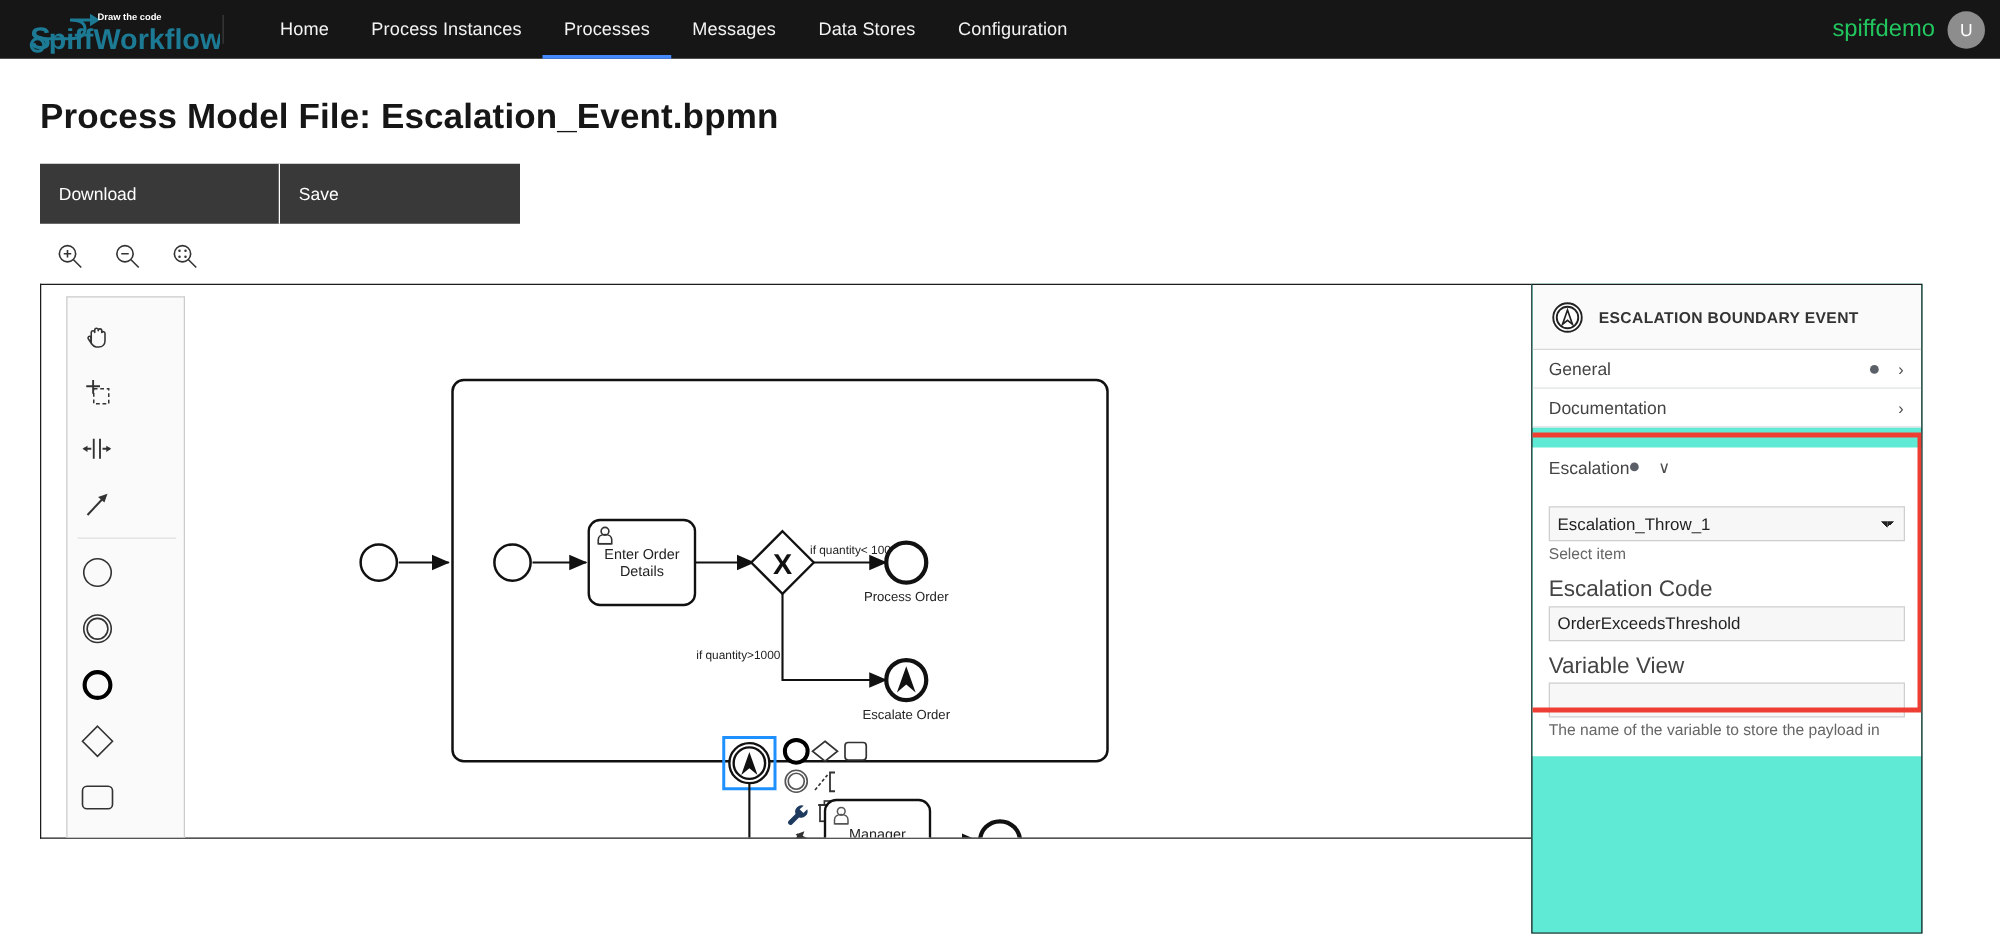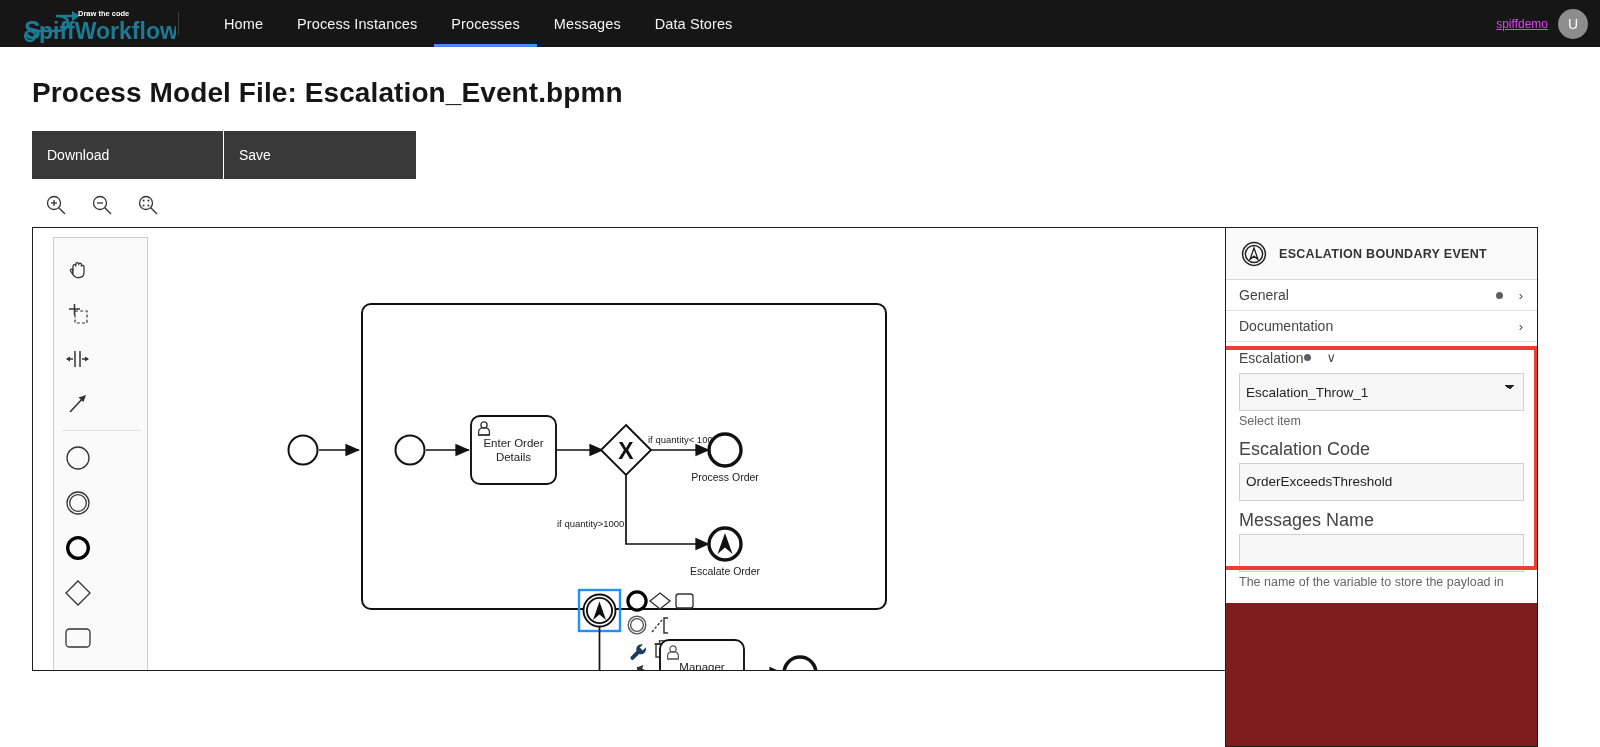--- a/index.html
+++ b/index.html
@@ -31,21 +31,21 @@
     cursor: pointer; position: relative; white-space: nowrap;
   }
   .nav-item.active::after {
     content: ""; position: absolute; left: 0; right: 0; bottom: 0;
     height: 3px; background: #4589ff;
   }
   .nav-right {
     margin-left: auto; display: flex; align-items: center;
     padding-right: 12px; gap: 10px;
   }
-  .nav-user { color: #d946ef; font-size: 12px; text-decoration: underline; }
+  .nav-user { color: #22c55e; font-size: 19px; }
   .avatar {
     width: 30px; height: 30px; border-radius: 50%;
     background: #8d8d8d; color: #fff; font-size: 14px;
     display: flex; align-items: center; justify-content: center;
   }
 
   
   .page-title {
     font-size: 28px; font-weight: 700; color: #161616;
     padding: 30px 0 0 32px; letter-spacing: .1px;
@@ -69,21 +69,21 @@
     display: flex;
   }
   .canvas-box {
     width: 1193px; height: 444px;
     border: 1px solid #1c1c1c; border-right: none;
     position: relative; background: #fff; overflow: hidden;
   }
   .props-box {
     width: 313px; height: 520px;
     border: 1px solid #1c1c1c; border-left: 1px solid #1c1c1c;
-    background: #7f1d1d; position: relative; overflow: hidden;
+    background: #5eead4; position: relative; overflow: hidden;
   }
 
   
   .palette {
     position: absolute; left: 20px; top: 9px;
     width: 95px; background: #fafafa; border: 1px solid #cccccc;
     padding: 8px 0 4px 0;
   }
   .pal-grid { display: flex; flex-wrap: wrap; }
   .pal-cell {
@@ -110,28 +110,28 @@
   }
   .group-row .spacer { flex: 1; }
   .dot { width: 7px; height: 7px; border-radius: 50%; background: #5a5f68; margin-right: 16px; }
   .chev { color: #4d4d4d; font-size: 13px; line-height: 1; }
 
   .esc-section {
     background: #fff; padding: 0 13px 13px 13px;
   }
   .esc-head {
     height: 31px; display: flex; align-items: center;
-    font-size: 14px; color: #444; margin: 0 -13px; padding: 0 14px 0 13px;
+    font-size: 14px; color: #444; margin: 16px -13px; padding: 0 14px 0 13px;
     cursor: pointer;
     text-align: right;
   }
   .field-label { font-size: 18px; color: #444; margin-bottom: 3px; }
   .field-hint { font-size: 12.5px; color: #666; margin-top: 3px; line-height: 1.25; }
   select.fld, input.fld {
-    width: 100%; height: 38px; background: #f7f7f7;
+    width: 100%; height: 28px; background: #f7f7f7;
     border: 1px solid #cfcfcf; font-size: 13.5px; color: #222;
     padding: 0 6px; font-family: "Liberation Sans", sans-serif;
     border-radius: 0; outline: none;
   }
   select.fld { -webkit-appearance: none; appearance: none;
     background-image: linear-gradient(45deg, transparent 50%, #222 50%),
                       linear-gradient(135deg, #222 50%, transparent 50%);
     background-position: calc(100% - 13px) 11px, calc(100% - 8px) 11px;
     background-size: 5px 5px, 5px 5px; background-repeat: no-repeat;
   }
@@ -167,20 +167,23 @@
         <span>Process Instances</span>
       </div>
     <div class="nav-item active">
         <span>Processes</span>
       </div>
     <div class="nav-item">
         <span>Messages</span>
       </div>
     <div class="nav-item">
         <span>Data Stores</span>
+      </div>
+    <div class="nav-item">
+        <span>Configuration</span>
       </div>
   </div>
   <div class="nav-right">
     <span class="nav-user">spiffdemo</span>
     <div class="avatar">
         <span>U</span>
       </div>
   </div>
 </div>
 
@@ -429,21 +432,21 @@
       </div>
 
       <select class="fld">
         <option>Escalation_Throw_1</option>
       </select>
       <div class="field-hint">Select item</div>
 
       <div class="field-label mt10">Escalation Code</div>
       <input class="fld" type="text" value="OrderExceedsThreshold" style="">
 
-      <div class="field-label mt10">Messages Name</div>
+      <div class="field-label mt10">Variable View</div>
       <input class="fld" type="text" value="" style="">
       <div class="field-hint">The name of the variable to store the payload in</div>
     </div>
 
     <div class="redbox"></div>
 
   </div>
 </div>
 
 </body></html>

